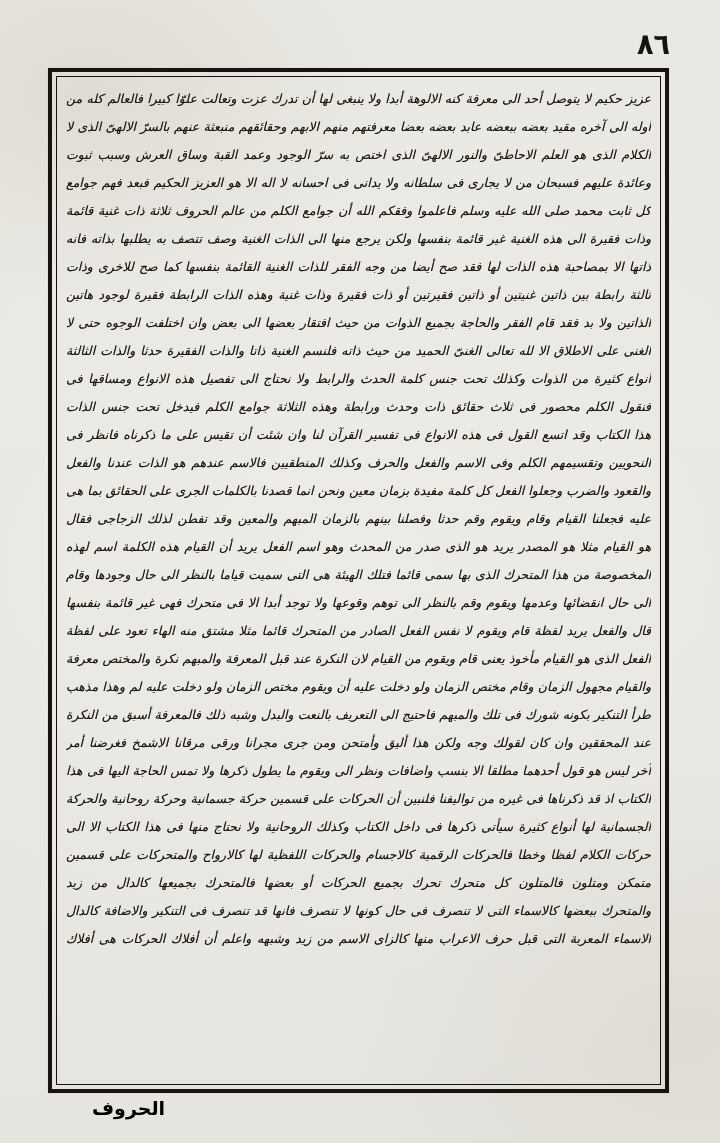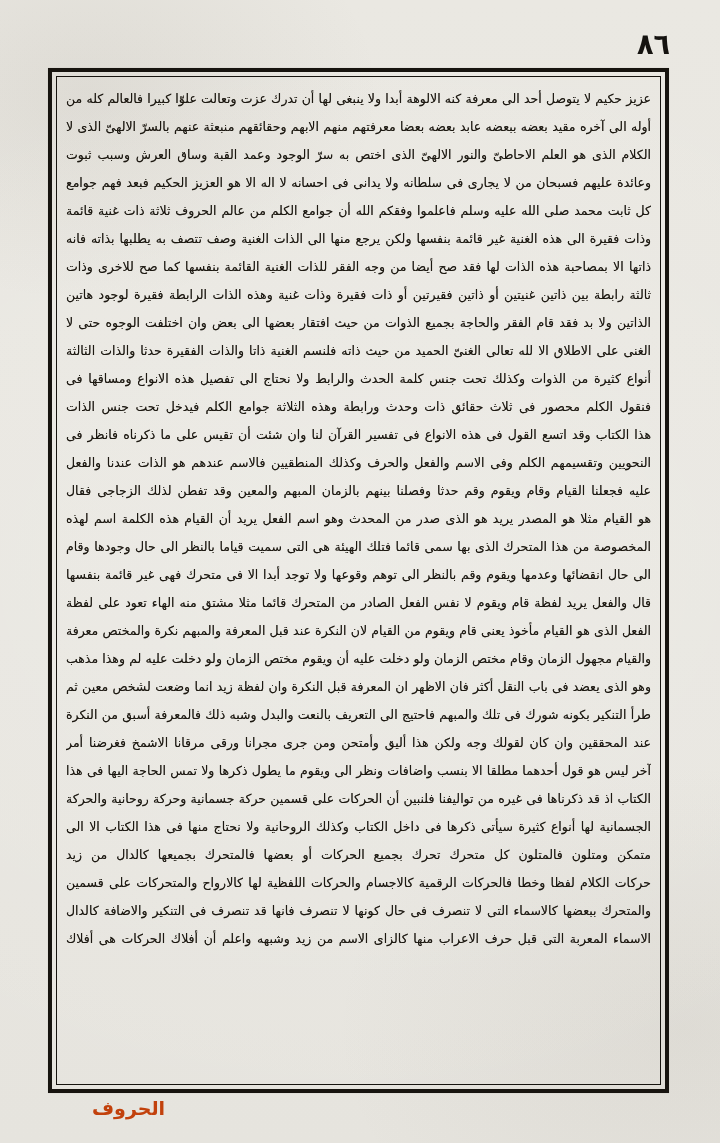--- a/index.html
+++ b/index.html
@@ -40,20 +40,21 @@
     border: 4.5px solid #17140f;
     padding: 4px;
     box-shadow: 0 0 0.5px #17140f;
   }
   .frame-inner {
     width: 100%;
     height: 100%;
     border: 1.6px solid #17140f;
     padding: 8px 9px 16px 9px;
     overflow: hidden;
+    font-style: italic;
   }
   .text-block {
     direction: rtl;
     width: 100%;
   }
   .line {
     height: 28px;
     line-height: 28px;
     font-size: 12.5px;
     overflow: hidden;
@@ -63,21 +64,21 @@
     color: #1c1811;
     text-shadow: 0 0 0.4px rgba(28,24,17,0.55);
   }
   .catchword {
     position: absolute;
     top: 1097px;
     left: 92px;
     direction: rtl;
     font-size: 19px;
     font-weight: bold;
-    color: #c2410c;
+    color: #000000;
   }
 </style>
 </head>
 <body>
 
 <div class="paper-texture"></div>
 
 <div class="page-number">٨٦</div>
 
 <div class="frame">
@@ -90,34 +91,34 @@
         <div class="line">كل ثابت محمد صلى الله عليه وسلم فاعلموا وفقكم الله أن جوامع الكلم من عالم الحروف ثلاثة ذات غنية قائمة بنفسها</div>
         <div class="line">وذات فقيرة الى هذه الغنية غير قائمة بنفسها ولكن يرجع منها الى الذات الغنية وصف تتصف به يطلبها بذاته فانه ليس من</div>
         <div class="line">ذاتها الا بمصاحبة هذه الذات لها فقد صح أيضا من وجه الفقر للذات الغنية القائمة بنفسها كما صح للاخرى وذات</div>
         <div class="line">ثالثة رابطة بين ذاتين غنيتين أو ذاتين فقيرتين أو ذات فقيرة وذات غنية وهذه الذات الرابطة فقيرة لوجود هاتين</div>
         <div class="line">الذاتين ولا بد فقد قام الفقر والحاجة بجميع الذوات من حيث افتقار بعضها الى بعض وان اختلفت الوجوه حتى لا يصح</div>
         <div class="line">الغنى على الاطلاق الا لله تعالى الغنىّ الحميد من حيث ذاته فلنسم الغنية ذاتا والذات الفقيرة حدثا والذات الثالثة رابطة</div>
         <div class="line">أنواع كثيرة من الذوات وكذلك تحت جنس كلمة الحدث والرابط ولا نحتاج الى تفصيل هذه الانواع ومساقها فى</div>
         <div class="line">فنقول الكلم محصور فى ثلاث حقائق ذات وحدث ورابطة وهذه الثلاثة جوامع الكلم فيدخل تحت جنس الذات</div>
         <div class="line">هذا الكتاب وقد اتسع القول فى هذه الانواع فى تفسير القرآن لنا وان شئت أن تقيس على ما ذكرناه فانظر فى كلام</div>
         <div class="line">النحويين وتقسيمهم الكلم وفى الاسم والفعل والحرف وكذلك المنطقيين فالاسم عندهم هو الذات عندنا والفعل</div>
+        <div class="line">والقعود والضرب وجعلوا الفعل كل كلمة مفيدة بزمان معين ونحن انما قصدنا بالكلمات الجرى على الحقائق بما هى</div>
         <div class="line">عليه فجعلنا القيام وقام ويقوم وقم حدثا وفصلنا بينهم بالزمان المبهم والمعين وقد تفطن لذلك الزجاجى فقال والحدث الذى</div>
         <div class="line">هو القيام مثلا هو المصدر يريد هو الذى صدر من المحدث وهو اسم الفعل يريد أن القيام هذه الكلمة اسم لهذه الحركة</div>
         <div class="line">المخصوصة من هذا المتحرك الذى بها سمى قائما فتلك الهيئة هى التى سميت قياما بالنظر الى حال وجودها وقام بالنظر</div>
         <div class="line">الى حال انقضائها وعدمها ويقوم وقم بالنظر الى توهم وقوعها ولا توجد أبدا الا فى متحرك فهى غير قائمة بنفسها ثم</div>
         <div class="line">قال والفعل يريد لفظة قام ويقوم لا نفس الفعل الصادر من المتحرك قائما مثلا مشتق منه الهاء تعود على لفظة اسم</div>
         <div class="line">الفعل الذى هو القيام مأخوذ يعنى قام ويقوم من القيام لان النكرة عند قبل المعرفة والمبهم نكرة والمختص معرفة</div>
         <div class="line">والقيام مجهول الزمان وقام مختص الزمان ولو دخلت عليه أن ويقوم مختص الزمان ولو دخلت عليه لم وهذا مذهب من</div>
-        <div class="line">وهو الذى يعضد فى باب النقل أكثر فان الاظهر ان المعرفة قبل النكرة وان لفظة زيد انما وضعت لشخص معين ثم</div>
         <div class="line">طرأ التنكير بكونه شورك فى تلك والمبهم فاحتيج الى التعريف بالنعت والبدل وشبه ذلك فالمعرفة أسبق من النكرة</div>
         <div class="line">عند المحققين وان كان لقولك وجه ولكن هذا أليق وأمتحن ومن جرى مجرانا ورقى مرقانا الاشمخ فغرضنا أمر</div>
         <div class="line">آخر ليس هو قول أحدهما مطلقا الا بنسب واضافات ونظر الى ويقوم ما يطول ذكرها ولا تمس الحاجة اليها فى هذا</div>
         <div class="line">الكتاب اذ قد ذكرناها فى غيره من تواليفنا فلنبين أن الحركات على قسمين حركة جسمانية وحركة روحانية والحركة</div>
         <div class="line">الجسمانية لها أنواع كثيرة سيأتى ذكرها فى داخل الكتاب وكذلك الروحانية ولا نحتاج منها فى هذا الكتاب الا الى</div>
+        <div class="line">حركات الكلام لفظا وخطا فالحركات الرقمية كالاجسام والحركات اللفظية لها كالارواح والمتحركات على قسمين</div>
         <div class="line">متمكن ومتلون فالمتلون كل متحرك تحرك بجميع الحركات أو بعضها فالمتحرك بجميعها كالدال من زيد</div>
-        <div class="line">حركات الكلام لفظا وخطا فالحركات الرقمية كالاجسام والحركات اللفظية لها كالارواح والمتحركات على قسمين</div>
         <div class="line">والمتحرك ببعضها كالاسماء التى لا تنصرف فى حال كونها لا تنصرف فانها قد تنصرف فى التنكير والاضافة كالدال من</div>
         <div class="line">الاسماء المعربة التى قبل حرف الاعراب منها كالزاى الاسم من زيد وشبهه واعلم أن أفلاك الحركات هى أفلاك</div>
       </div>
   </div>
 </div>
 
 <div class="catchword">الحروف</div>
 
 </body></html>

